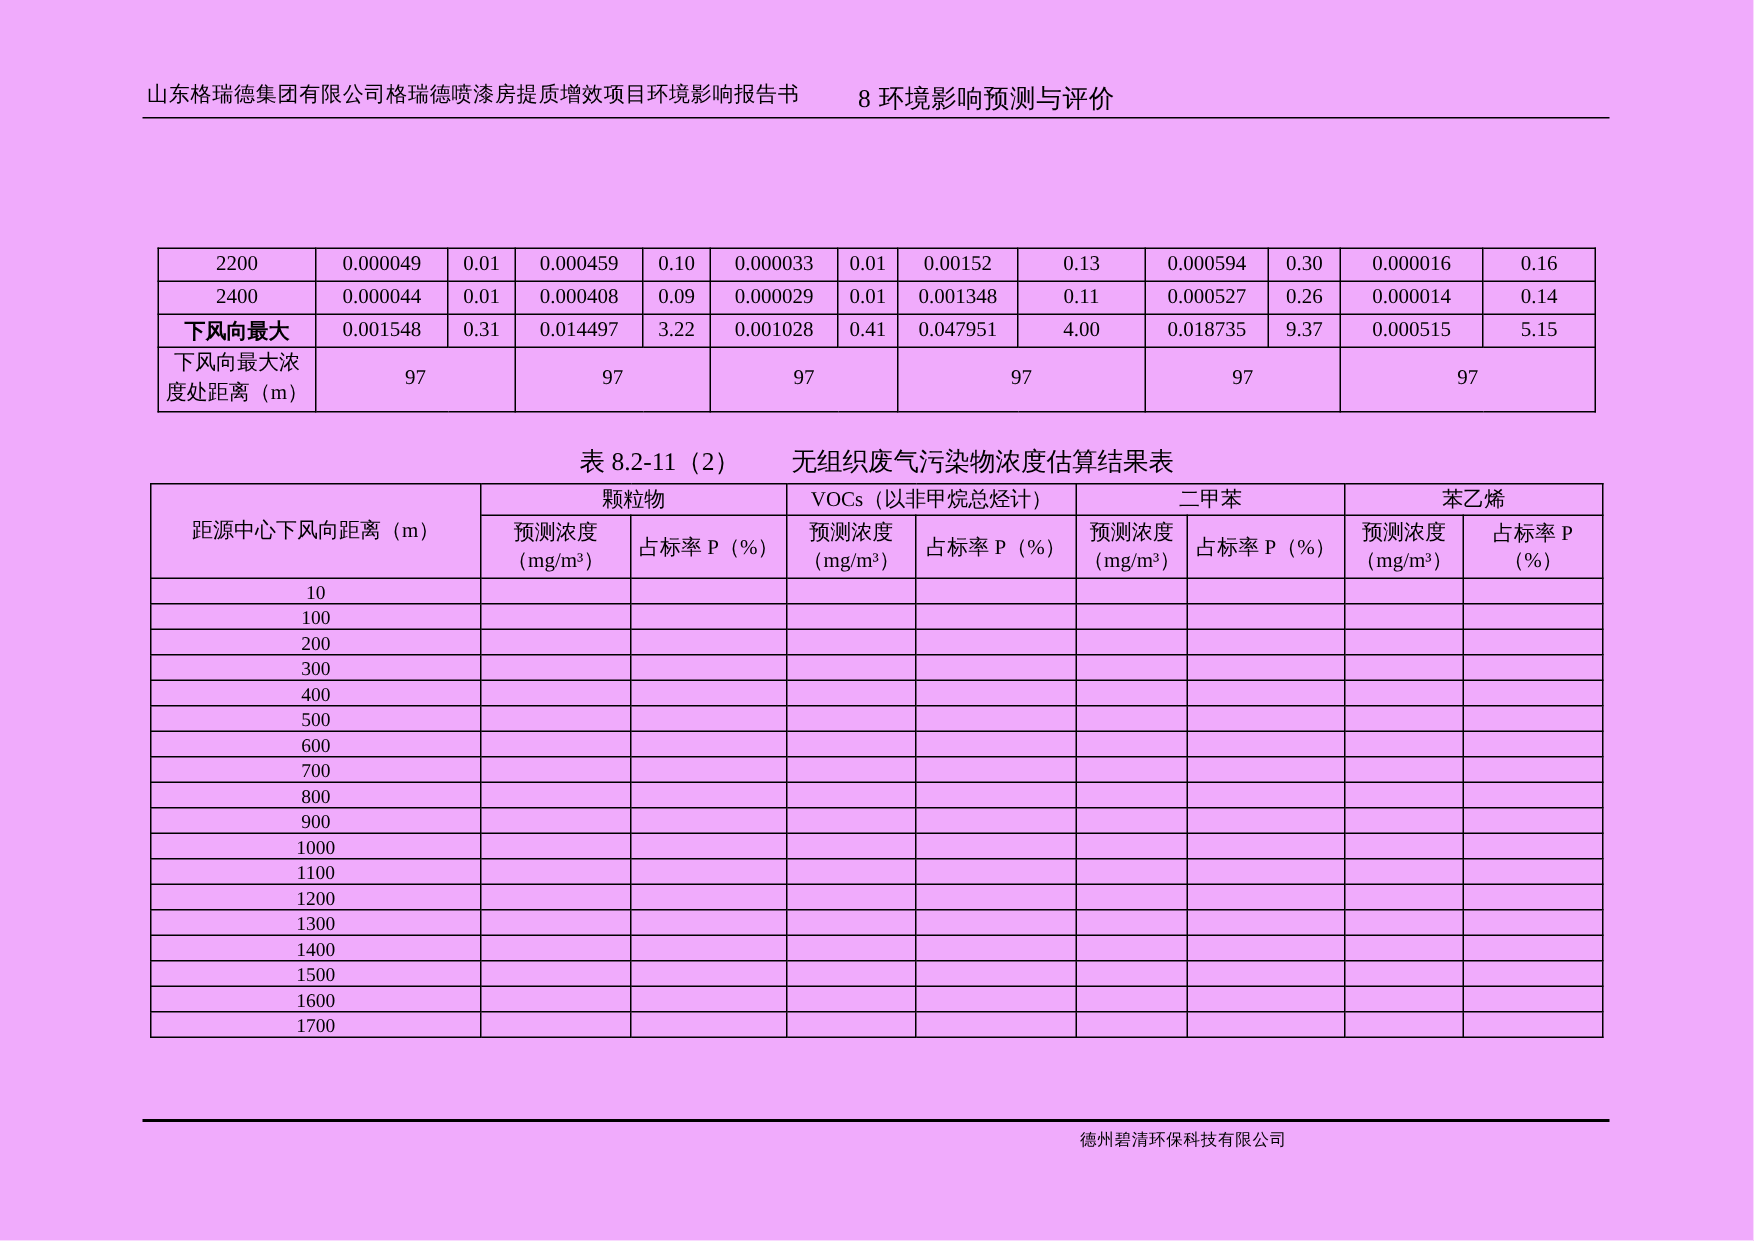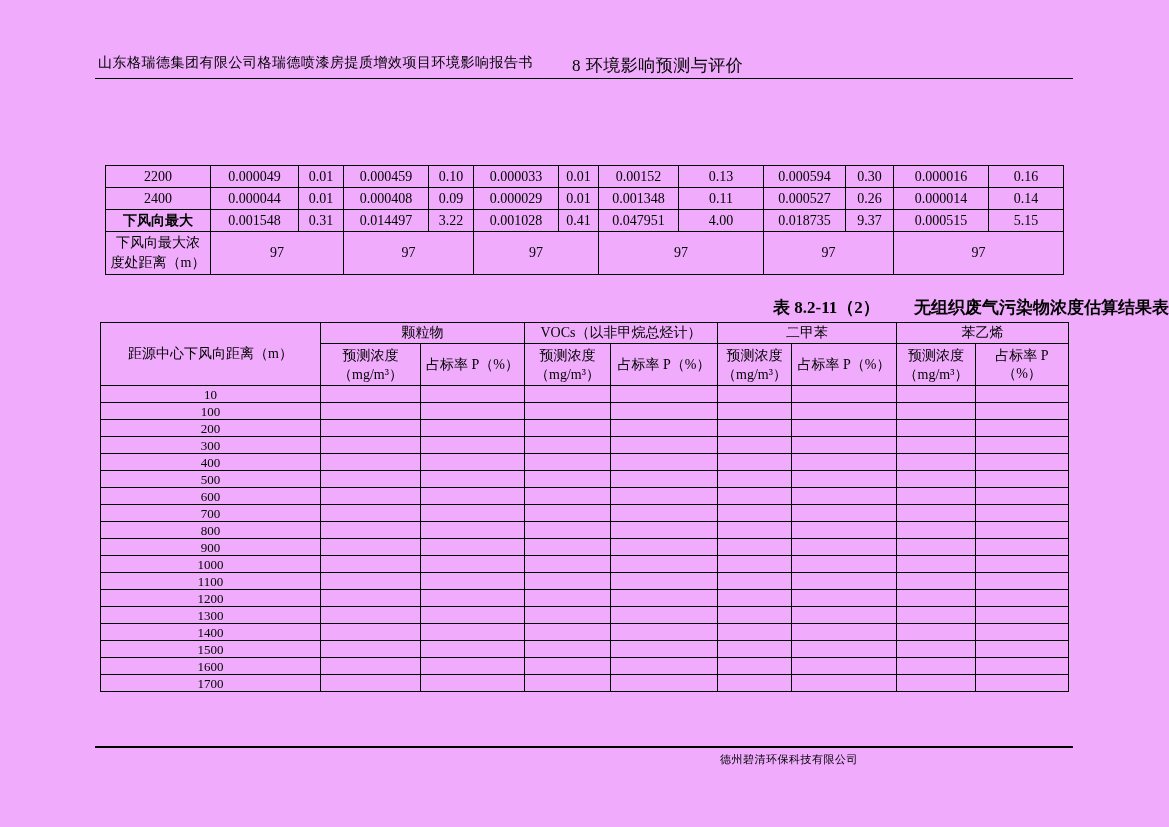--- a/index.html
+++ b/index.html
@@ -18,22 +18,22 @@
 
   
   table { border-collapse:collapse; table-layout:fixed; }
   td { border:1px solid #000; text-align:center; vertical-align:middle; padding:0 1px; overflow:hidden; }
 
   .t1 { position:absolute; left:105px; top:125px; width:958px; font-size:14px;margin-top:40px; }
   .t1 tr { height:22px; }
   .t1 tr.dist-row { height:43px; }
   .t1 .pre { white-space:pre-line; line-height:20px; }
 
-  .tbl-title { position:absolute; left:0; top:296px; width:1169px; text-align:right;
-               font-weight:bold; font-size:17px; }
+  .tbl-title { position:absolute; left:0; top:296px; width:1169px; text-align:center;
+               font-weight:normal; font-size:17px; }
   .tbl-title .gap { margin-left:30px; }
 
   .t2 { position:absolute; left:100px; top:322px; width:968px; font-size:14px; }
   .t2 thead tr.grp-row { height:21px; }
   .t2 thead tr.sub-row { height:42px; }
   .t2 thead .pre { white-space:pre-line; line-height:19px; }
   .t2 tbody tr { height:17px; }
   .t2 tbody td { font-size:13px; line-height:15px; }
 
   

